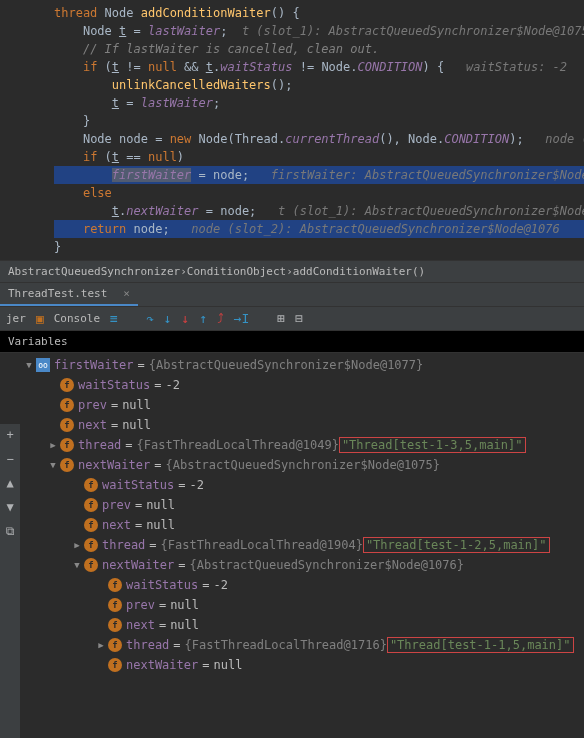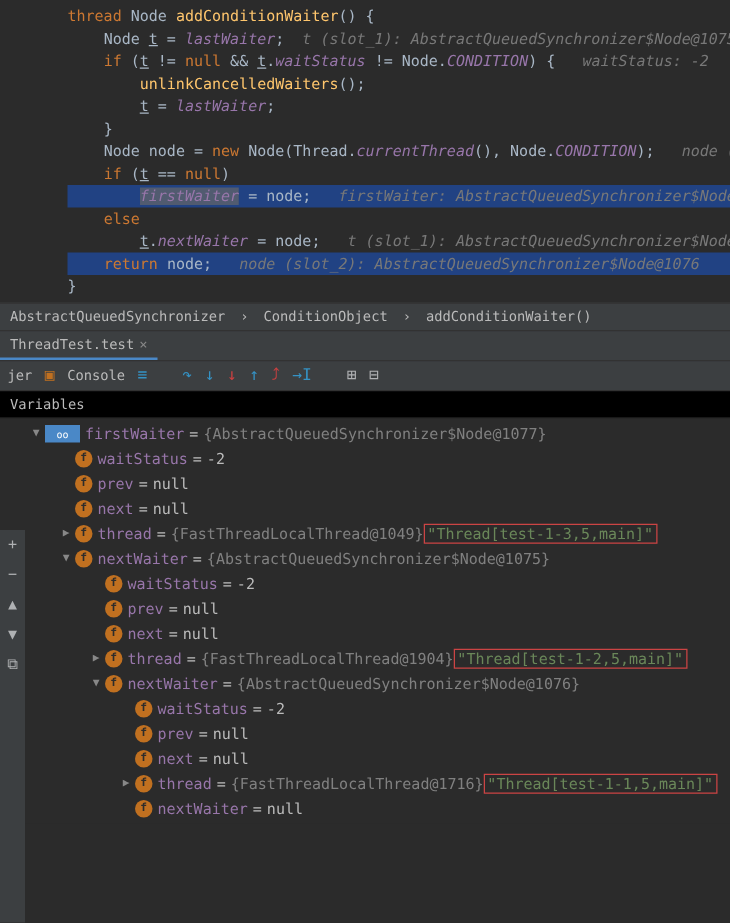--- a/index.html
+++ b/index.html
@@ -9,54 +9,55 @@
 .line.hl{background:#214283}
 .kw{color:#cc7832}
 .type{color:#a9b7c6}
 .method{color:#ffc66d}
 .field{color:#9876aa;font-style:italic}
 .comment{color:#808080;font-style:italic}
 .hint{color:#787878;font-style:italic}
 .local{color:#a9b7c6}
 .u{text-decoration:underline}
 .hlbg{background:#515b70}
-.breadcrumb{background:#3c3f41;border-top:1px solid #323232;border-bottom:1px solid #323232;padding:4px 8px;display:flex;gap:12px;align-items:center;color:#bbbbbb;font-size:11px}
+.breadcrumb{background:#3c3f41;border-top:1px solid #323232;border-bottom:1px solid #323232;padding:4px 8px;display:flex;gap:0;align-items:center;color:#bbbbbb;font-size:11px}
 .breadcrumb span{color:#bbbbbb}
 .sep{color:#888}
 .tabs{background:#3c3f41;display:flex;border-bottom:1px solid #323232}
-.tab{padding:4px 8px;color:#bbbbbb;font-size:11px;border-bottom:2px solid #4a88c7;display:flex;align-items:center;gap:4px}
+.tab{padding:4px 8px;color:#bbbbbb;font-size:11px;border-bottom:2px solid #4a88c7;display:flex;align-items:center;gap:16px}
 .close-x{color:#888;cursor:pointer}
 .toolbar{background:#3c3f41;padding:4px 6px;display:flex;align-items:center;gap:10px;border-bottom:1px solid #323232}
 .tool-lbl{color:#bbbbbb;font-size:11px}
 .tool-icn{color:#afb1b3;cursor:pointer;font-size:13px}
 .tool-icn.blue{color:#3592c4}
 .tool-icn.or{color:#c07020}
 .vars-header{background:#000000;padding:4px 8px;color:#bbbbbb;font-size:11px;border-bottom:1px solid #323232}
 .vars{background:#2b2b2b;padding:2px 0}
 .vrow{display:flex;align-items:center;height:20px;white-space:nowrap}
 .vind{display:inline-block}
 .arrow{width:14px;text-align:center;color:#888;font-size:9px;cursor:pointer}
 .noarrow{width:14px}
 .ficon{width:14px;height:14px;border-radius:50%;background:#c07020;color:#2b2b2b;font-size:9px;font-weight:bold;display:inline-flex;align-items:center;justify-content:center;margin-right:4px}
-.cicon{width:28px;height:14px;background:#4a88c7;color:white;font-size:8px;display:inline-flex;align-items:center;justify-content:center;margin-right:4px}
+.cicon{width:14px;height:14px;background:#4a88c7;color:white;font-size:8px;display:inline-flex;align-items:center;justify-content:center;margin-right:4px}
 .vname{color:#9876aa}
 .veq{color:#bbbbbb;margin:0 4px}
 .vval{color:#bbbbbb}
 .vtype{color:#808080}
 .vstr{color:#6a8759}
 .boxed{border:1px solid #cc4444;padding:0 2px}
 .sidebar{position:absolute;left:0;top:424px;width:20px;background:#3c3f41;height:314px;display:flex;flex-direction:column;align-items:center;gap:10px;padding-top:4px}
 .side-icn{color:#afb1b3;font-size:12px;cursor:pointer}
 </style>
 </head>
 <body>
 
 <div class="editor">
 <div class="line"><span class="kw">thread</span> <span class="type">Node</span> <span class="method">addConditionWaiter</span><span>() {</span></div>
 <div class="line">    <span>Node </span><span class="u">t</span><span> = </span><span class="field">lastWaiter</span><span>;  </span><span class="hint">t (slot_1): AbstractQueuedSynchronizer$Node@1075</span></div>
+<div class="line">    <span class="comment">// If lastWaiter is cancelled, clean out.</span></div>
 <div class="line">    <span class="kw">if</span><span> (</span><span class="u">t</span><span> != </span><span class="kw">null</span><span> &amp;&amp; </span><span class="u">t</span><span>.</span><span class="field">waitStatus</span><span> != Node.</span><span class="field">CONDITION</span><span>) {   </span><span class="hint">waitStatus: -2</span></div>
 <div class="line">        <span class="method">unlinkCancelledWaiters</span><span>();</span></div>
 <div class="line">        <span class="u">t</span><span> = </span><span class="field">lastWaiter</span><span>;</span></div>
 <div class="line">    <span>}</span></div>
 <div class="line">    <span>Node </span><span class="local">node</span><span> = </span><span class="kw">new</span><span> Node(Thread.</span><span class="field">currentThread</span><span>(), Node.</span><span class="field">CONDITION</span><span>);   </span><span class="hint">node (sl</span></div>
 <div class="line">    <span class="kw">if</span><span> (</span><span class="u">t</span><span> == </span><span class="kw">null</span><span>)</span></div>
 <div class="line hl">        <span class="field hlbg">firstWaiter</span><span> = </span><span>node</span><span>;   </span><span class="hint">firstWaiter: AbstractQueuedSynchronizer$Node@1</span></div>
 <div class="line">    <span class="kw">else</span></div>
 <div class="line">        <span class="u">t</span><span>.</span><span class="field">nextWaiter</span><span> = </span><span>node</span><span>;   </span><span class="hint">t (slot_1): AbstractQueuedSynchronizer$Node@1</span></div>
 <div class="line hl">    <span class="kw">return</span><span> </span><span>node</span><span>;   </span><span class="hint">node (slot_2): AbstractQueuedSynchronizer$Node@1076</span></div>

